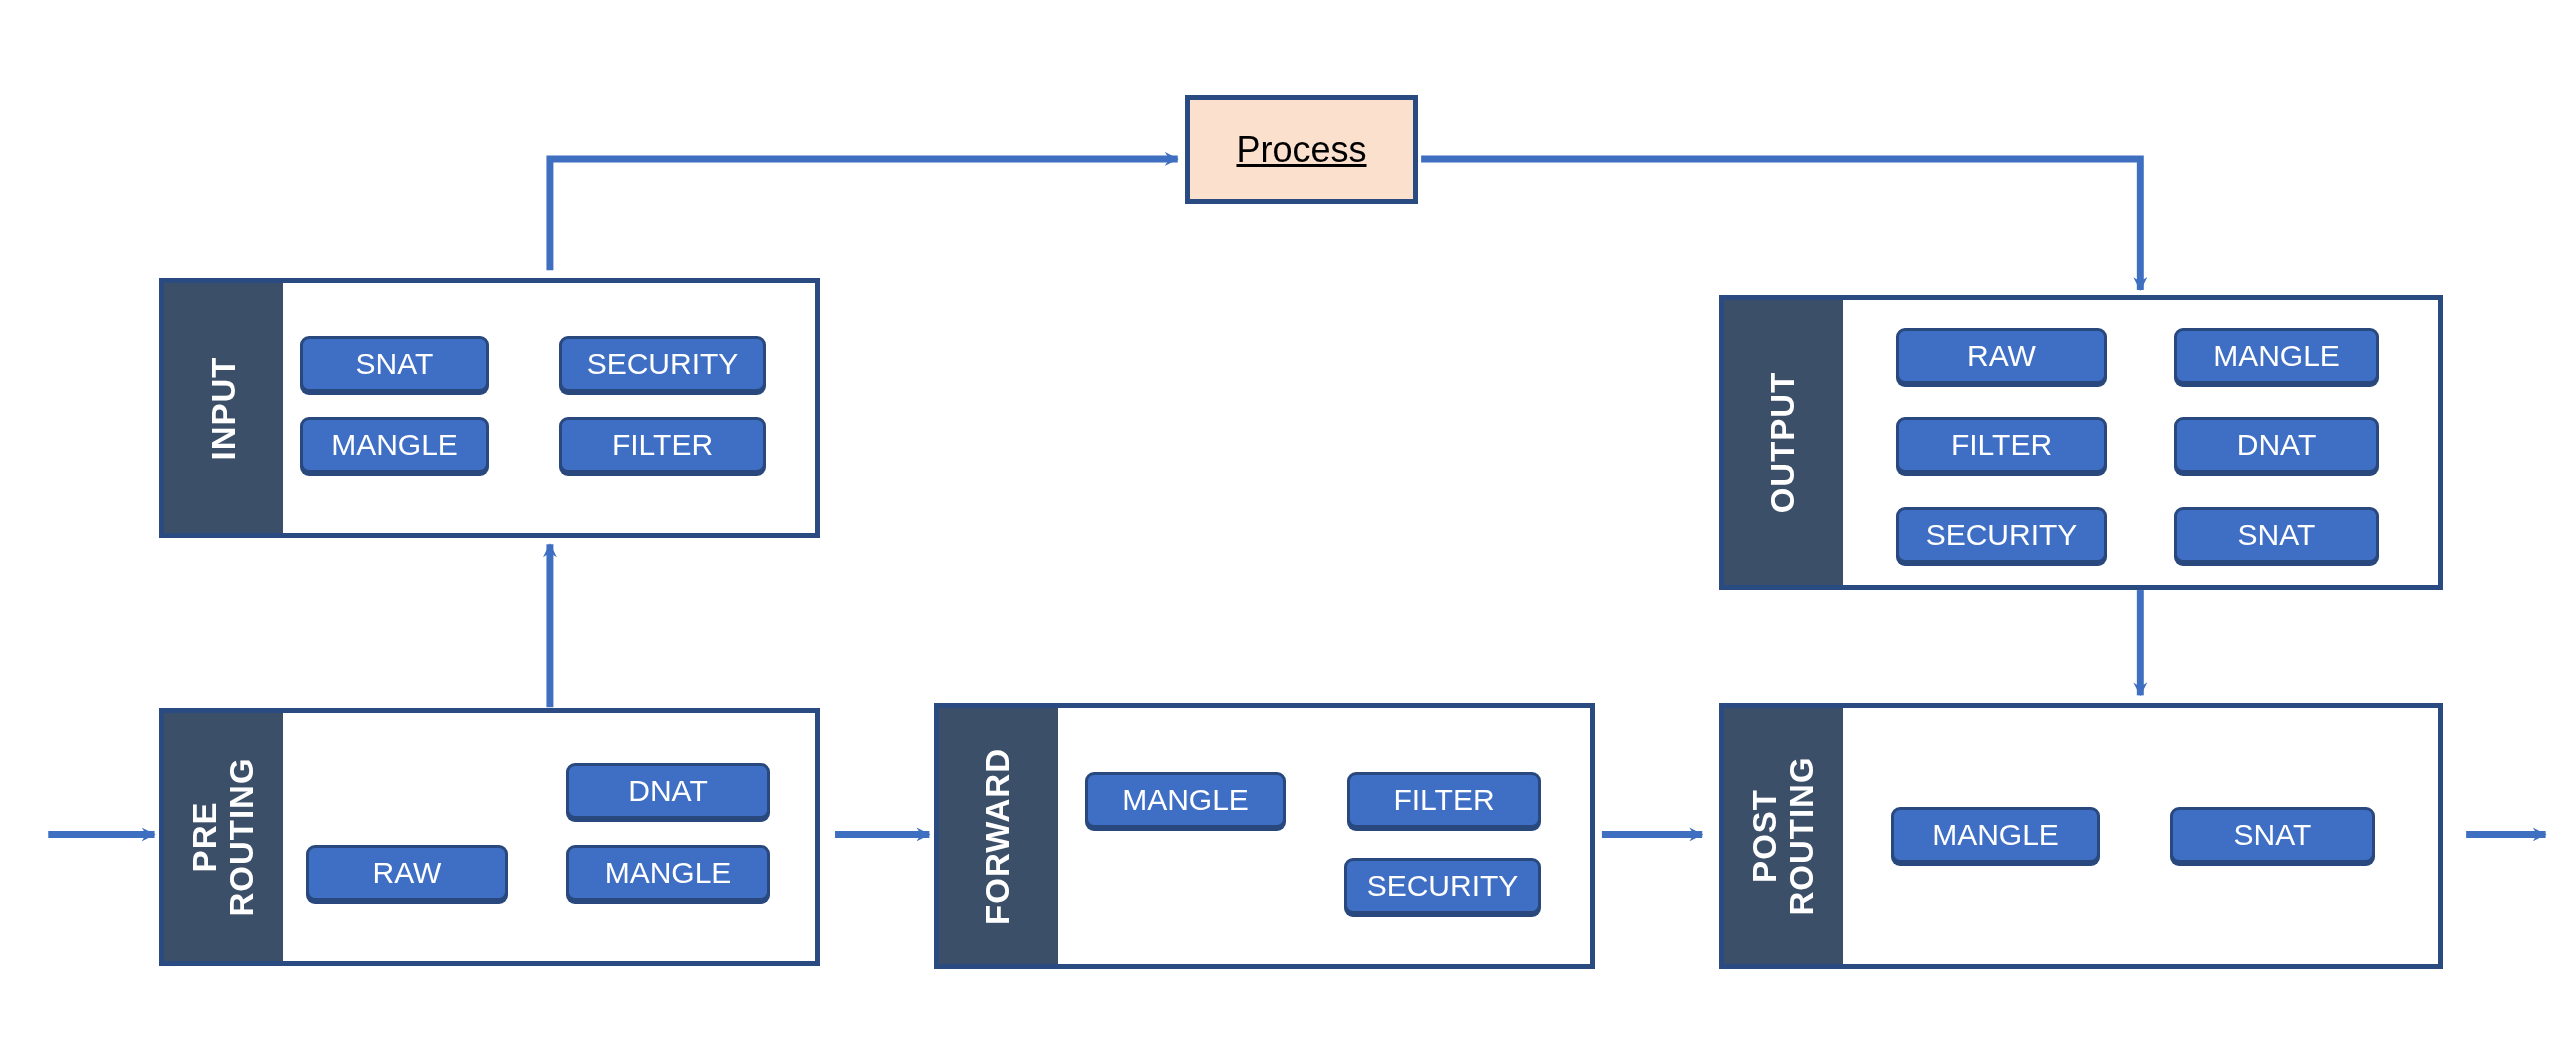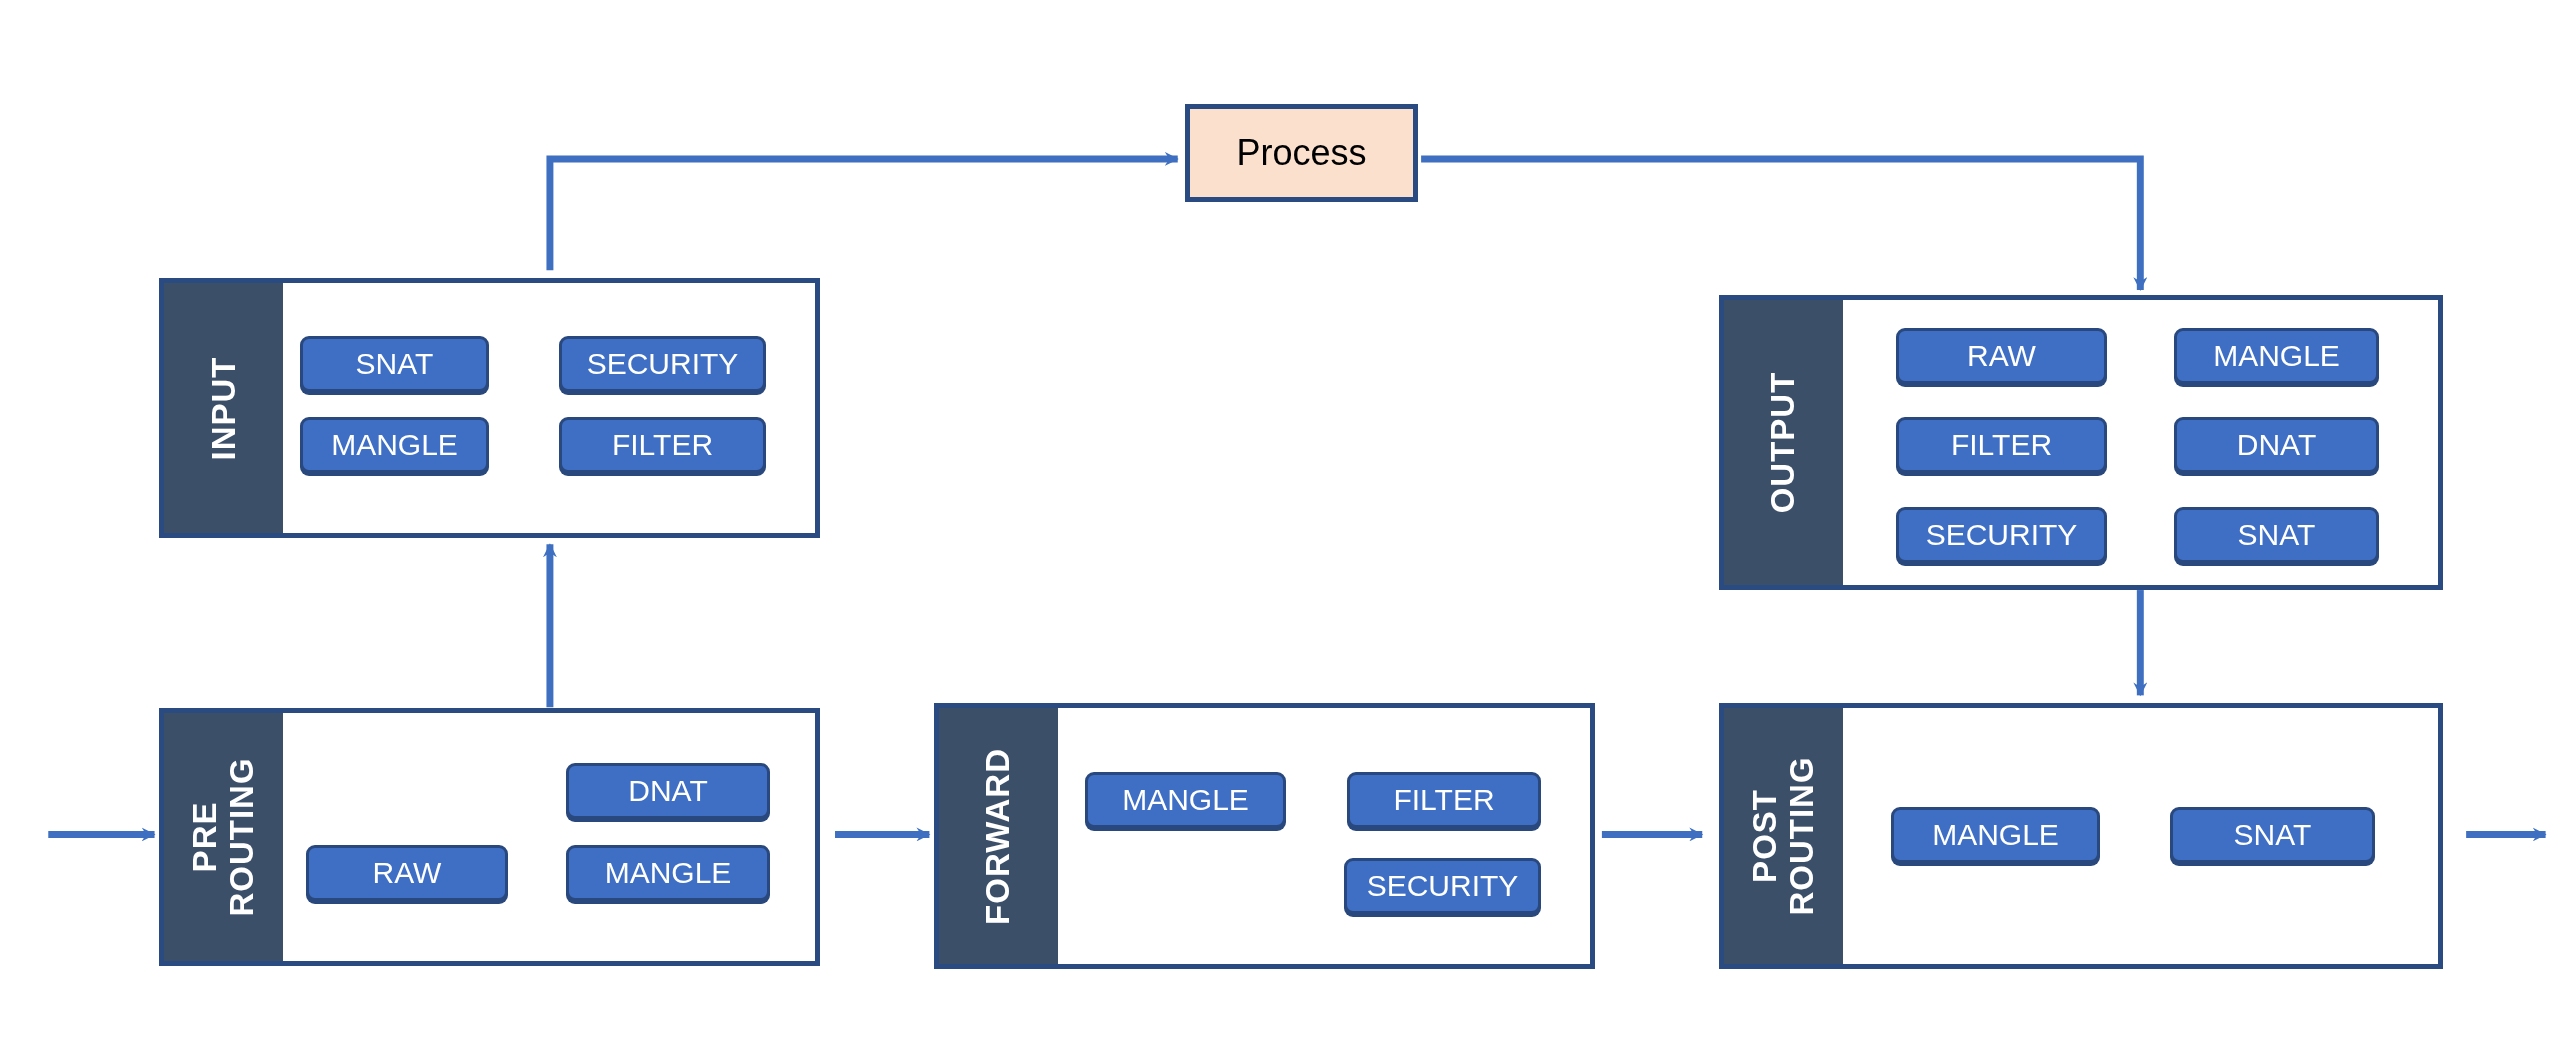--- a/index.html
+++ b/index.html
@@ -89,21 +89,21 @@
     <g fill="none" stroke="#3E6FC0" stroke-width="3.5">
       <path d="M1300,805 L1352,805" marker-end="url(#ahs)"></path>
       <path d="M1543,805 L1578,805 L1578,892 L1546,892" marker-end="url(#ahs)"></path>
     </g>
 
     <g fill="none" stroke="#3E6FC0" stroke-width="3.5">
       <path d="M2117,840 L2172,840" marker-end="url(#ahs)"></path>
     </g>
   </svg>
 
-  <div class="pbox" style="left:1185px;top:104px;width:233px;height:98px;">
+  <div class="pbox" style="left:1185px;top:95px;width:233px;height:109px;text-decoration:underline;">
     <span>Process</span>
   </div>
 
   <div class="chain" style="left:159px;top:278px;width:661px;height:260px;">
     <div class="chain-strip">
       <span class="chain-strip-label">INPUT</span>
     </div>
   </div>
   <div class="tbox" style="left:300px;top:336px;width:189px;height:56px;">
     <span>SNAT</span>

